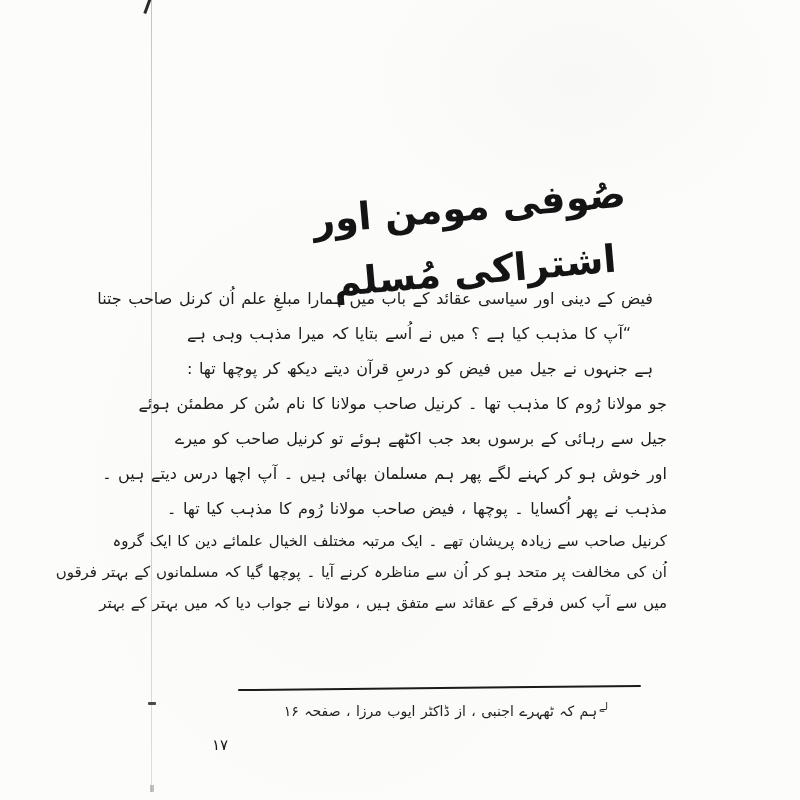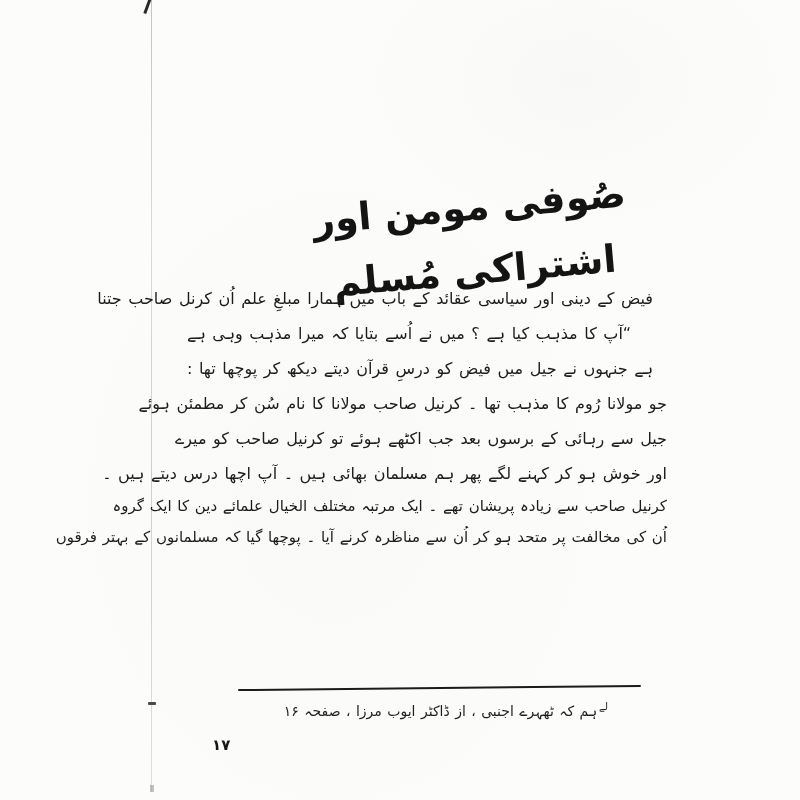--- a/index.html
+++ b/index.html
@@ -79,21 +79,21 @@
   }
   .footnote {
     position: absolute; top: 703px; right: 190px;
     font-size: 14px; white-space: nowrap;
     word-spacing: 1px;
     color: #1f1f1f;
   }
   .footnote .fn-marker { font-size: 10px; }
   .page-number {
     position: absolute; left: 212px; top: 736px;
-    font-size: 15px; font-weight: bold;
+    font-size: 15px; font-weight: normal;
     color: #161616;
   }
 </style>
 </head>
 <body>
 
 <div class="scan">
 
   <div class="fold-line"></div>
   <div class="fold-top-mark"></div>
@@ -102,22 +102,24 @@
 
   <h1 class="title">صُوفی مومن اور اشتراکی مُسلم</h1>
 
   <div class="body-block">
     <div class="line indent-sm"><span>فیض کے دینی اور سیاسی عقائد کے باب میں ہمارا مبلغِ علم اُن کرنل صاحب جتنا</span></div>
     <div class="line indent-q"><span>“آپ کا مذہب کیا ہے ؟ میں نے اُسے بتایا کہ میرا مذہب وہی ہے</span></div>
     <div class="line"><span>ہے جنہوں نے جیل میں فیض کو درسِ قرآن دیتے دیکھ کر پوچھا تھا :</span></div>
     <div class="line"><span>جو مولانا رُوم کا مذہب تھا ۔ کرنیل صاحب مولانا کا نام سُن کر مطمئن ہوئے</span></div>
     <div class="line"><span>جیل سے رہائی کے برسوں بعد جب اکٹھے ہوئے تو کرنیل صاحب کو میرے</span></div>
     <div class="line"><span>اور خوش ہو کر کہنے لگے پھر ہم مسلمان بھائی ہیں ۔ آپ اچھا درس دیتے ہیں ۔</span></div>
+    <div class="line"><span>مذہب نے پھر اُکسایا ۔ پوچھا ، فیض صاحب مولانا رُوم کا مذہب کیا تھا ۔</span></div>
     <div class="line p2"><span>کرنیل صاحب سے زیادہ پریشان تھے ۔ ایک مرتبہ مختلف الخیال علمائے دین کا ایک گروہ</span></div>
     <div class="line p2"><span>اُن کی مخالفت پر متحد ہو کر اُن سے مناظرہ کرنے آیا ۔ پوچھا گیا کہ مسلمانوں کے بہتر فرقوں</span></div>
+    <div class="line p2"><span>میں سے آپ کس فرقے کے عقائد سے متفق ہیں ، مولانا نے جواب دیا کہ میں بہتر کے بہتر</span></div>
   </div>
 
   <div class="footnote-rule"></div>
   <div class="footnote">
     <sup class="fn-marker">لے</sup><span>ہم کہ ٹھہرے اجنبی ، از ڈاکٹر ایوب مرزا ، صفحہ ۱۶</span>
   </div>
 
   <div class="page-number">۱۷</div>
 
 </div>

